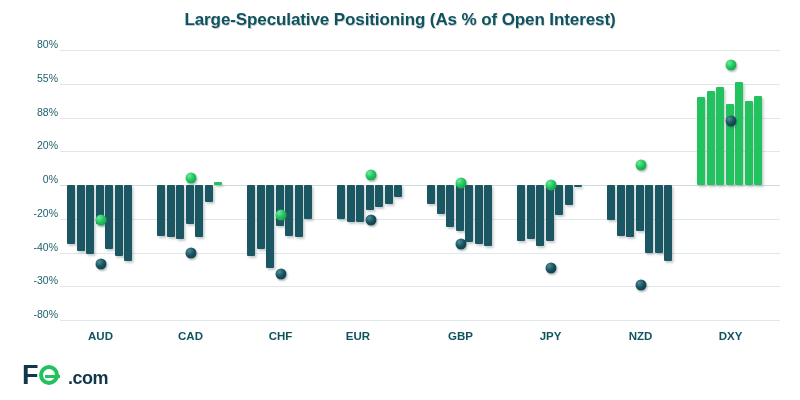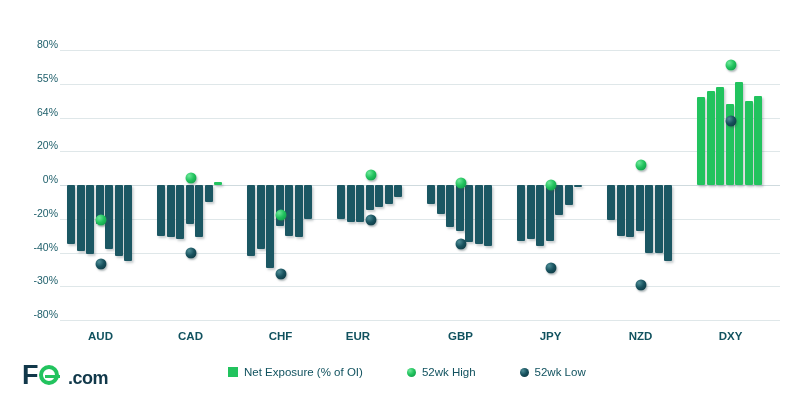--- a/index.html
+++ b/index.html
@@ -111,25 +111,26 @@
   .swatch-square{width:10px;height:10px;background:#22c35e;}
   .swatch-dot{width:9px;height:9px;border-radius:50%;}
   .swatch-dot.high{background:radial-gradient(circle at 33% 30%,#6ee89a 0%,#22c35e 45%,#0c8f43 100%);}
   .swatch-dot.low{background:radial-gradient(circle at 33% 30%,#4e8d96 0%,#18525e 45%,#0a2f38 100%);}
 </style>
 </head>
 <body>
 
 <div id="chart-root">
 
+  <div class="chart-title">Large-Speculative Positioning (As % of Open Interest)</div>
 
   <div class="ytick-layer" id="ytick-layer">
       <div class="ytick" style="top: 0px;">80%</div>
       <div class="ytick" style="top: 33.75px;">55%</div>
-      <div class="ytick" style="top: 67.5px;">64%</div>
+      <div class="ytick" style="top: 67.5px;">88%</div>
       <div class="ytick" style="top: 101.25px;">20%</div>
       <div class="ytick" style="top: 135px;">0%</div>
       <div class="ytick" style="top: 168.75px;">-20%</div>
       <div class="ytick" style="top: 202.5px;">-40%</div>
       <div class="ytick" style="top: 236.25px;">-30%</div>
       <div class="ytick" style="top: 270px; text-align: right;">-80%</div>
     </div>
 
   <div class="plot" id="plot">
       <div class="gridline" style="top: 0px;"></div>
@@ -243,30 +244,16 @@
     </div>
 
   <div class="footer">
 
     <div class="logo">
       <span>F</span>
       <span class="o-mark"></span>
       <span class="dotcom">.com</span>
     </div>
 
-    <div class="legend" id="legend">
-        <div class="legend-item">
-          <span class="swatch-square"></span>
-          <span>Net Exposure (% of OI)</span>
-        </div>
-        <div class="legend-item">
-          <span class="swatch-dot high"></span>
-          <span>52wk High</span>
-        </div>
-        <div class="legend-item">
-          <span class="swatch-dot low"></span>
-          <span>52wk Low</span>
-        </div>
-      </div>
 
   </div>
 
 </div>
 
 </body></html>

